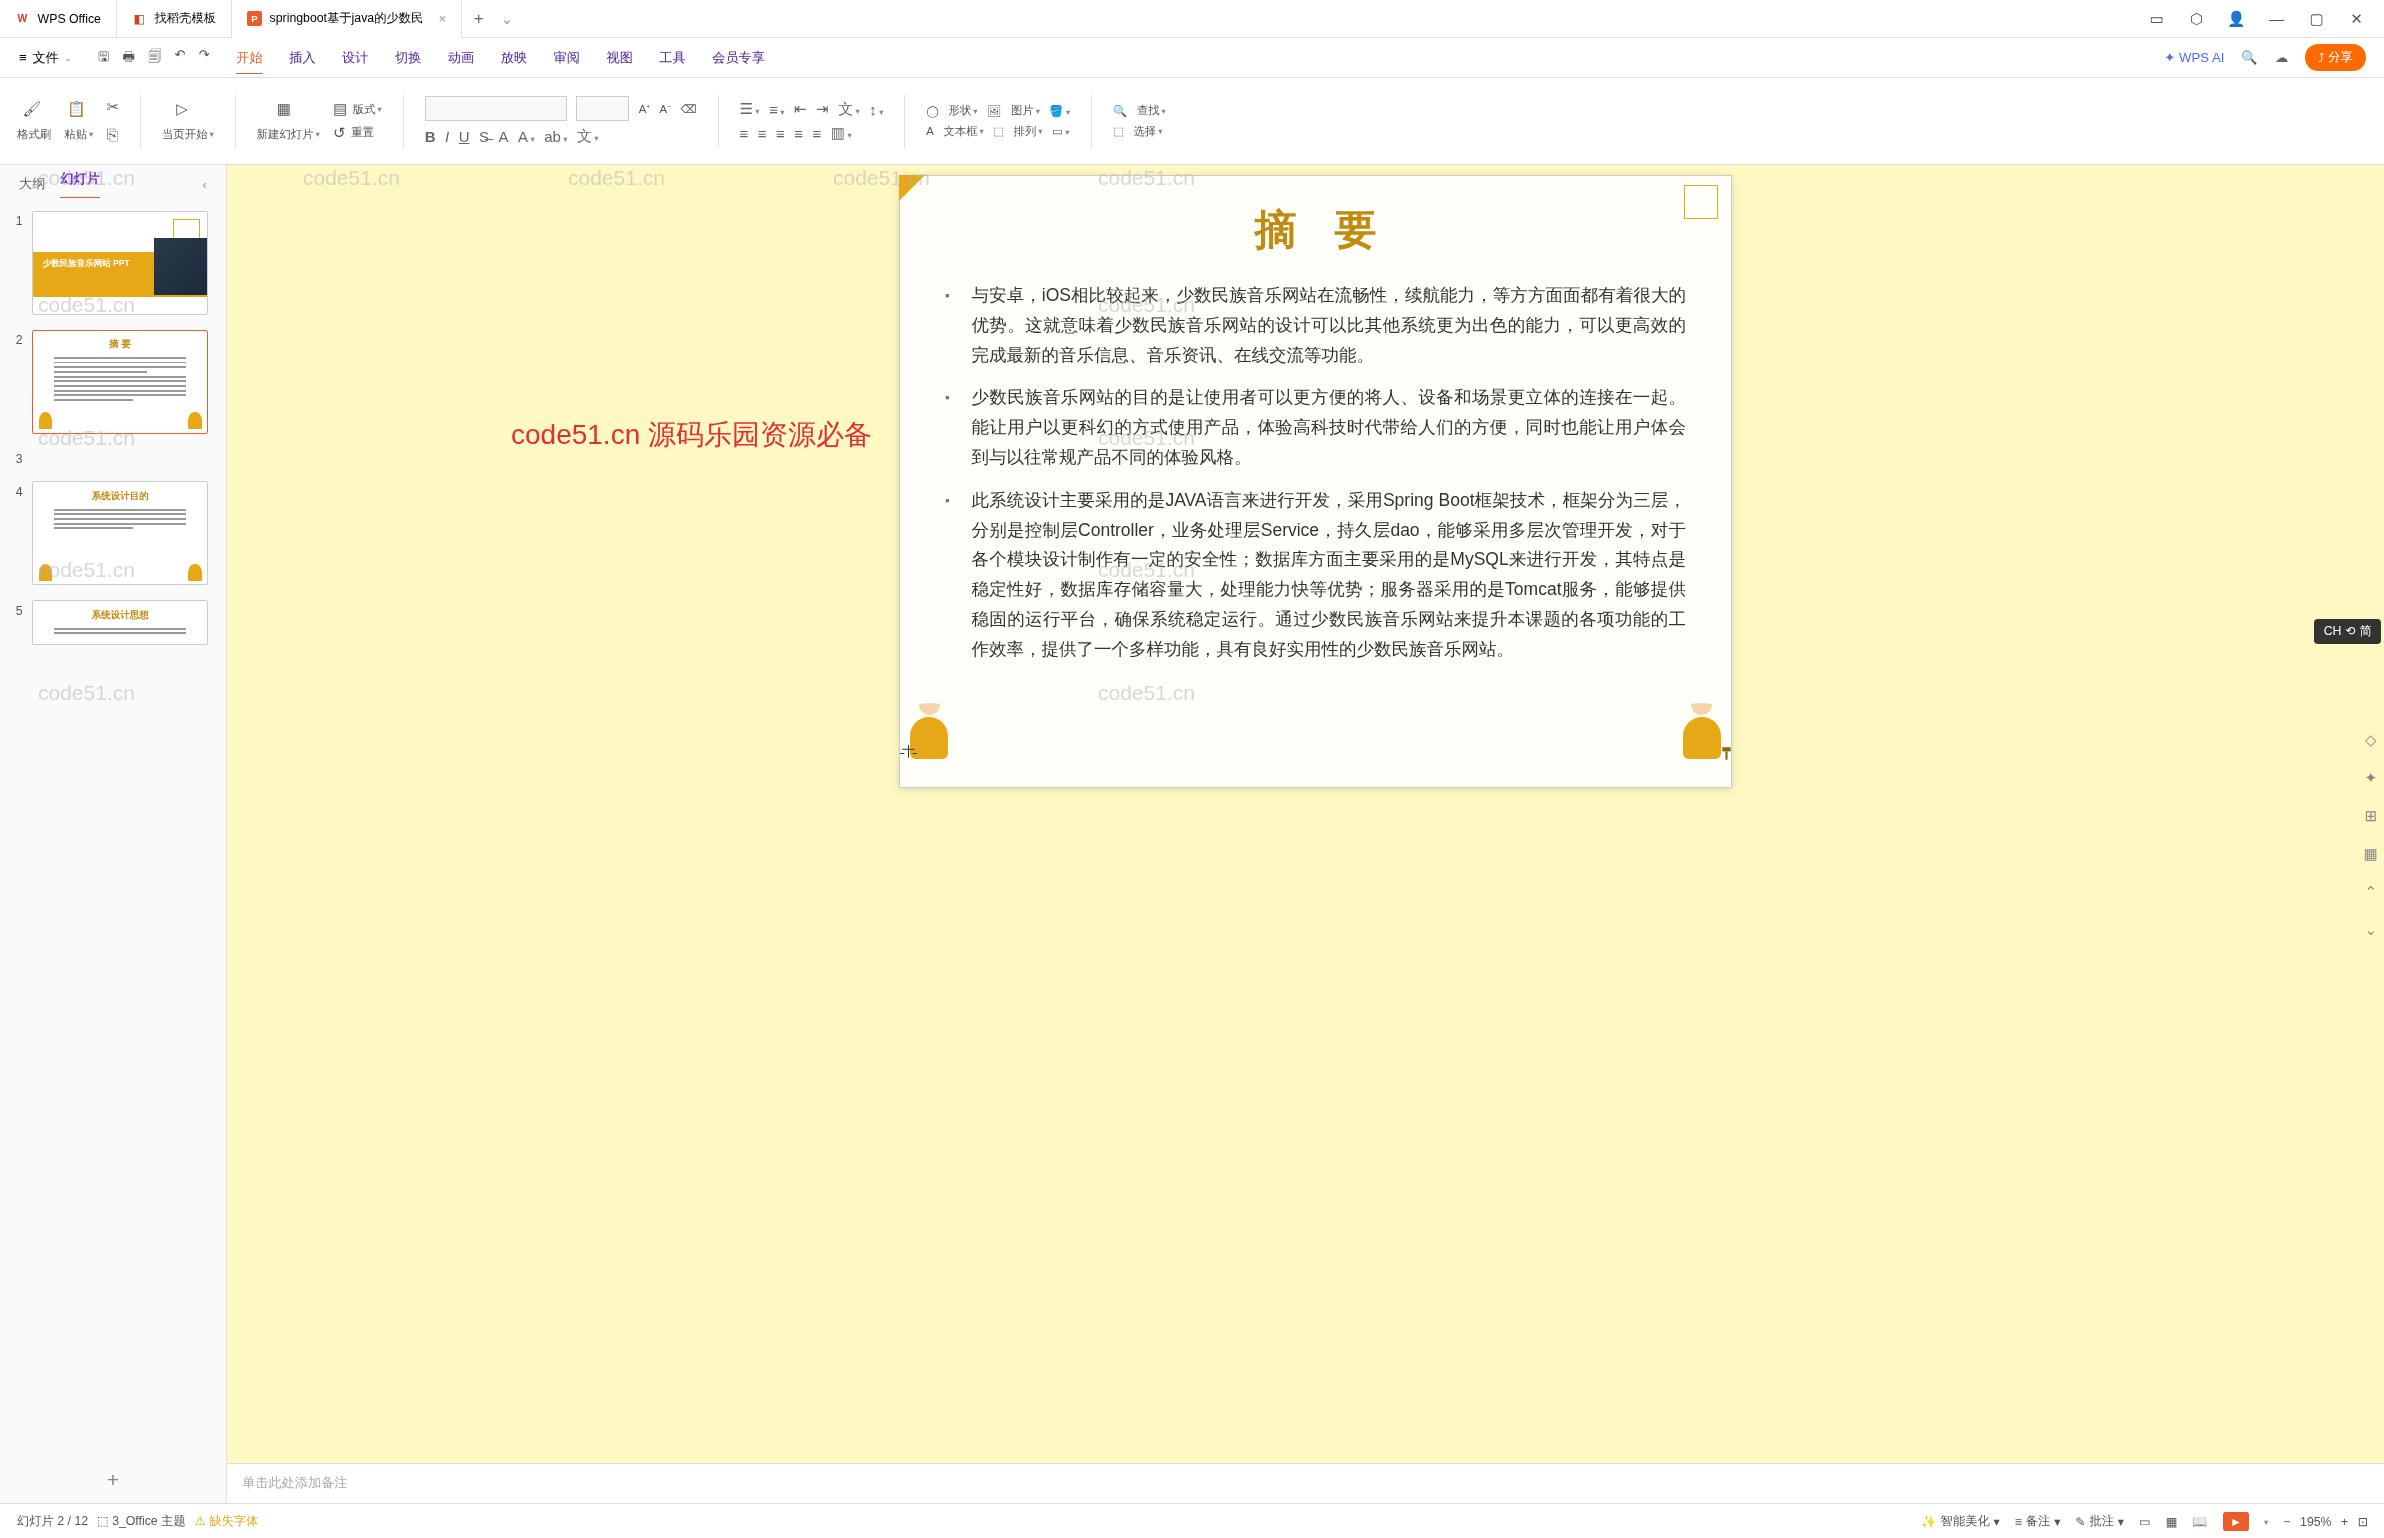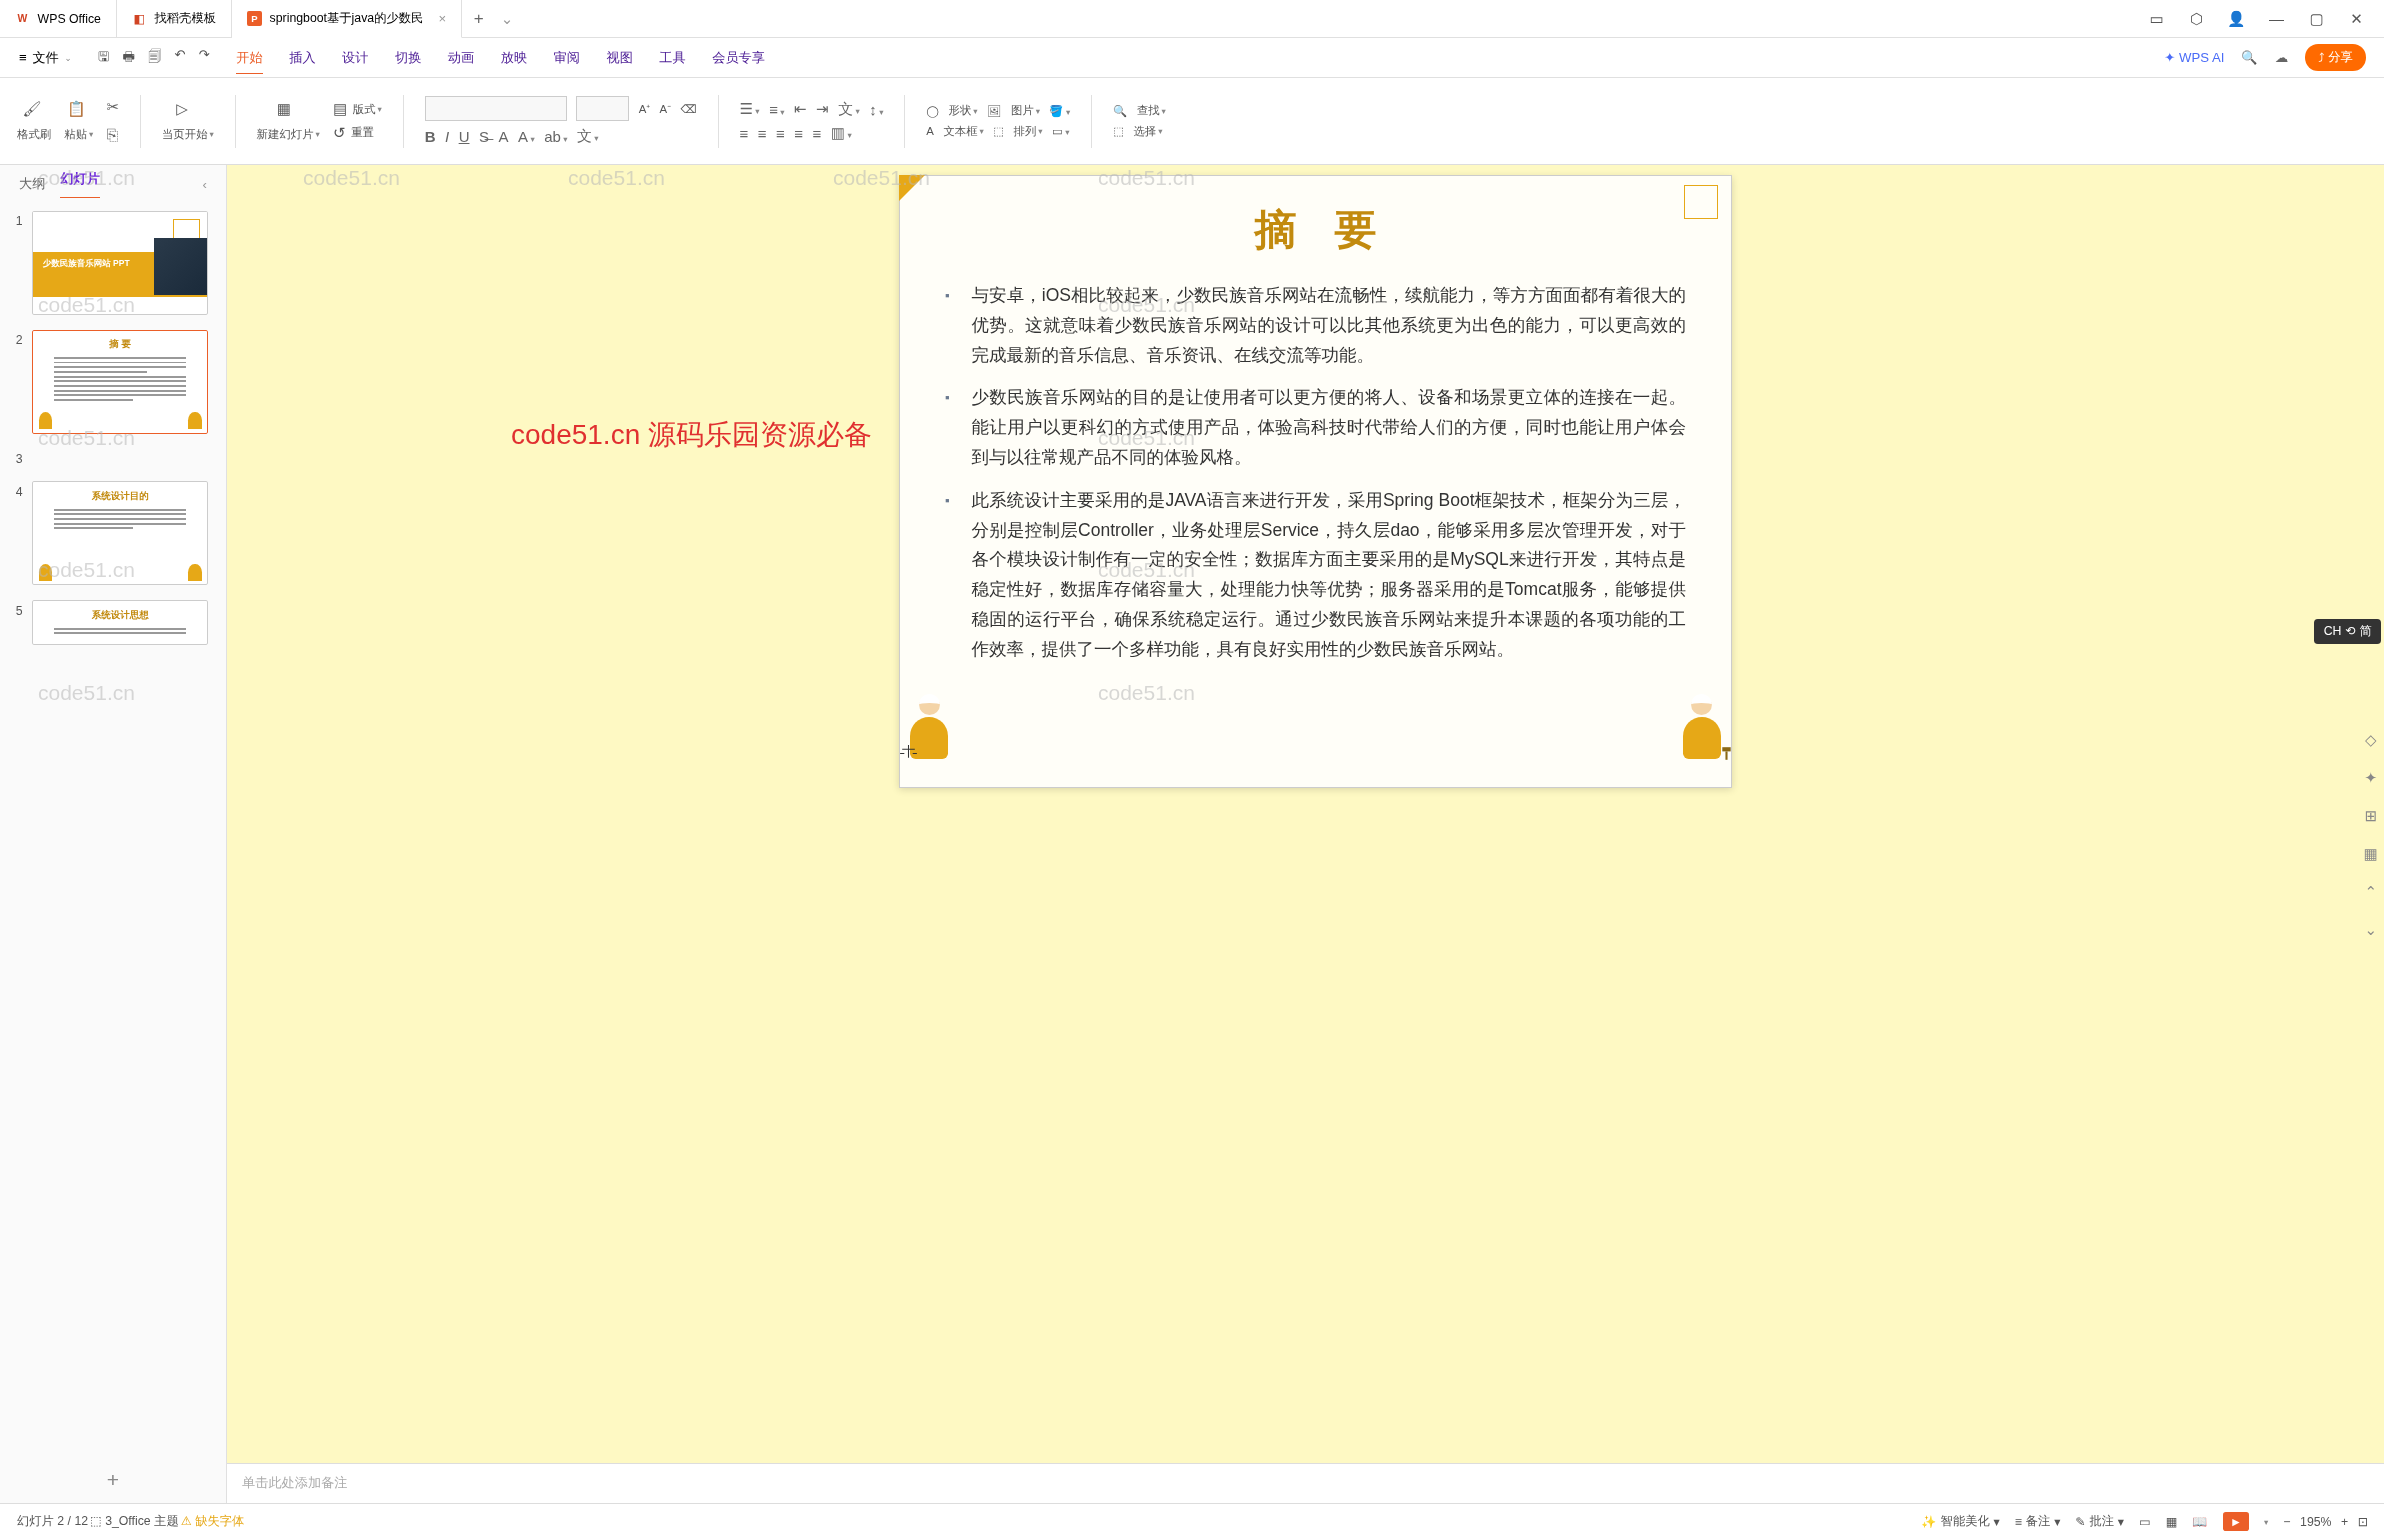--- a/index.html
+++ b/index.html
@@ -85,21 +85,21 @@
 .slide-accent-tl { position: absolute; top: -0.9px; left: -0.9px; width: 0; height: 0; border-top: 26.5px solid #e6a817; border-right: 26.5px solid transparent; }
 .slide-accent-tr { position: absolute; top: 9.5px; right: 13.2px; width: 34px; height: 34px; border: 1.9px solid #e6a817; }
 
 .notes { height: 40px; border-top: 0.9px solid #ddd; background: #fff; padding: 9.5px 15px; color: #aaa; font-size: 13.2px; }
 
 .right-rail { position: absolute; right: 3.8px; top: 50%; transform: translateY(-50%); display: flex; flex-direction: column; gap: 17px; color: #888; }
 .right-rail span { cursor: pointer; width: 21px; height: 21px; display: flex; align-items: center; justify-content: center; }
 
 .ime-badge { position: absolute; right: 3.8px; top: 454px; background: #333; color: #fff; padding: 3.8px 9.5px; border-radius: 3.8px; font-size: 12.3px; display: flex; align-items: center; gap: 3.8px; }
 
-.statusbar { height: 36px; background: #fff; border-top: 0.9px solid #ddd; display: flex; align-items: center; padding: 0 17px; font-size: 12.3px; color: #555; gap: 2px; }
+.statusbar { height: 36px; background: #fff; border-top: 0.9px solid #ddd; display: flex; align-items: center; padding: 0 17px; font-size: 12.3px; color: #555; gap: 9px; }
 .status-right { margin-left: auto; display: flex; align-items: center; gap: 15px; }
 .status-btn { display: flex; align-items: center; gap: 3.8px; cursor: pointer; }
 .play-btn { background: #eb5e28; color: #fff; width: 26.5px; height: 19px; border-radius: 2.8px; display: flex; align-items: center; justify-content: center; font-size: 9.5px; }
 .zoom { display: flex; align-items: center; gap: 9.5px; }
 
 .watermark { position: absolute; color: #b8b8b8; font-size: 21px; pointer-events: none; font-weight: 300; opacity: 0.55; }
 .wm-red { position: absolute; color: #e03030; font-size: 28px; pointer-events: none; font-weight: 500; }
 
 .dd::after { content: " ▾"; font-size: 8.5px; color: #888; }
 </style>

